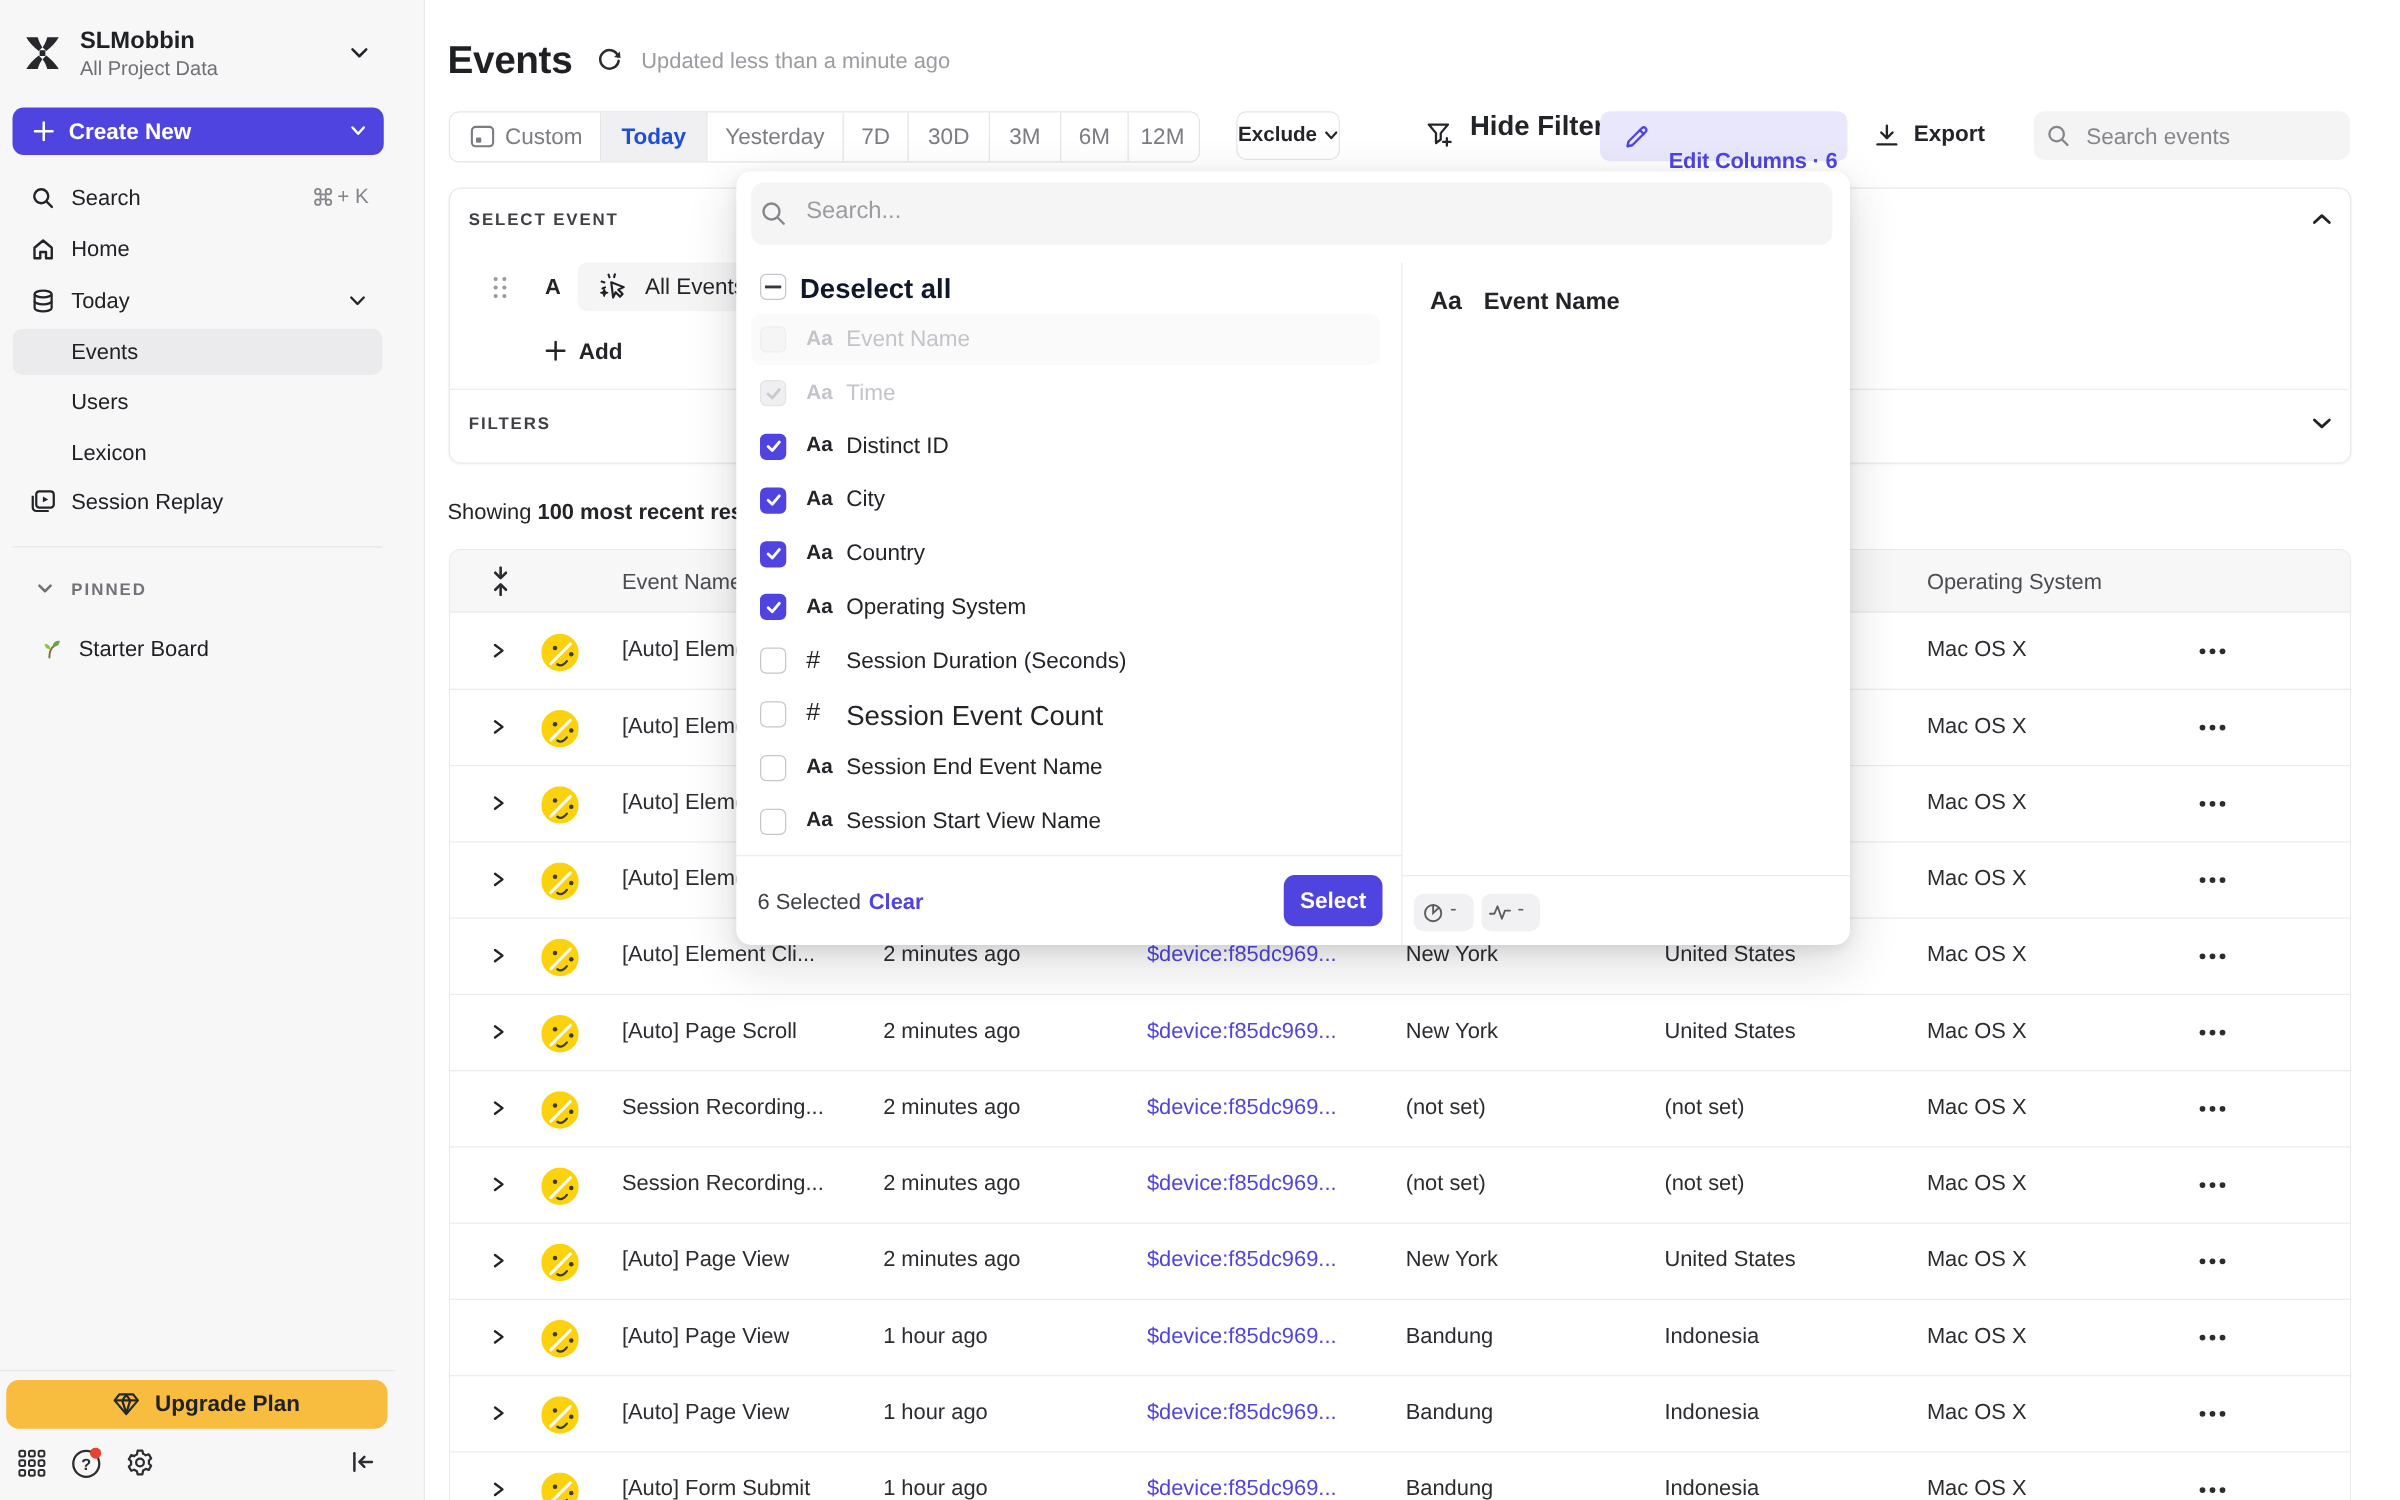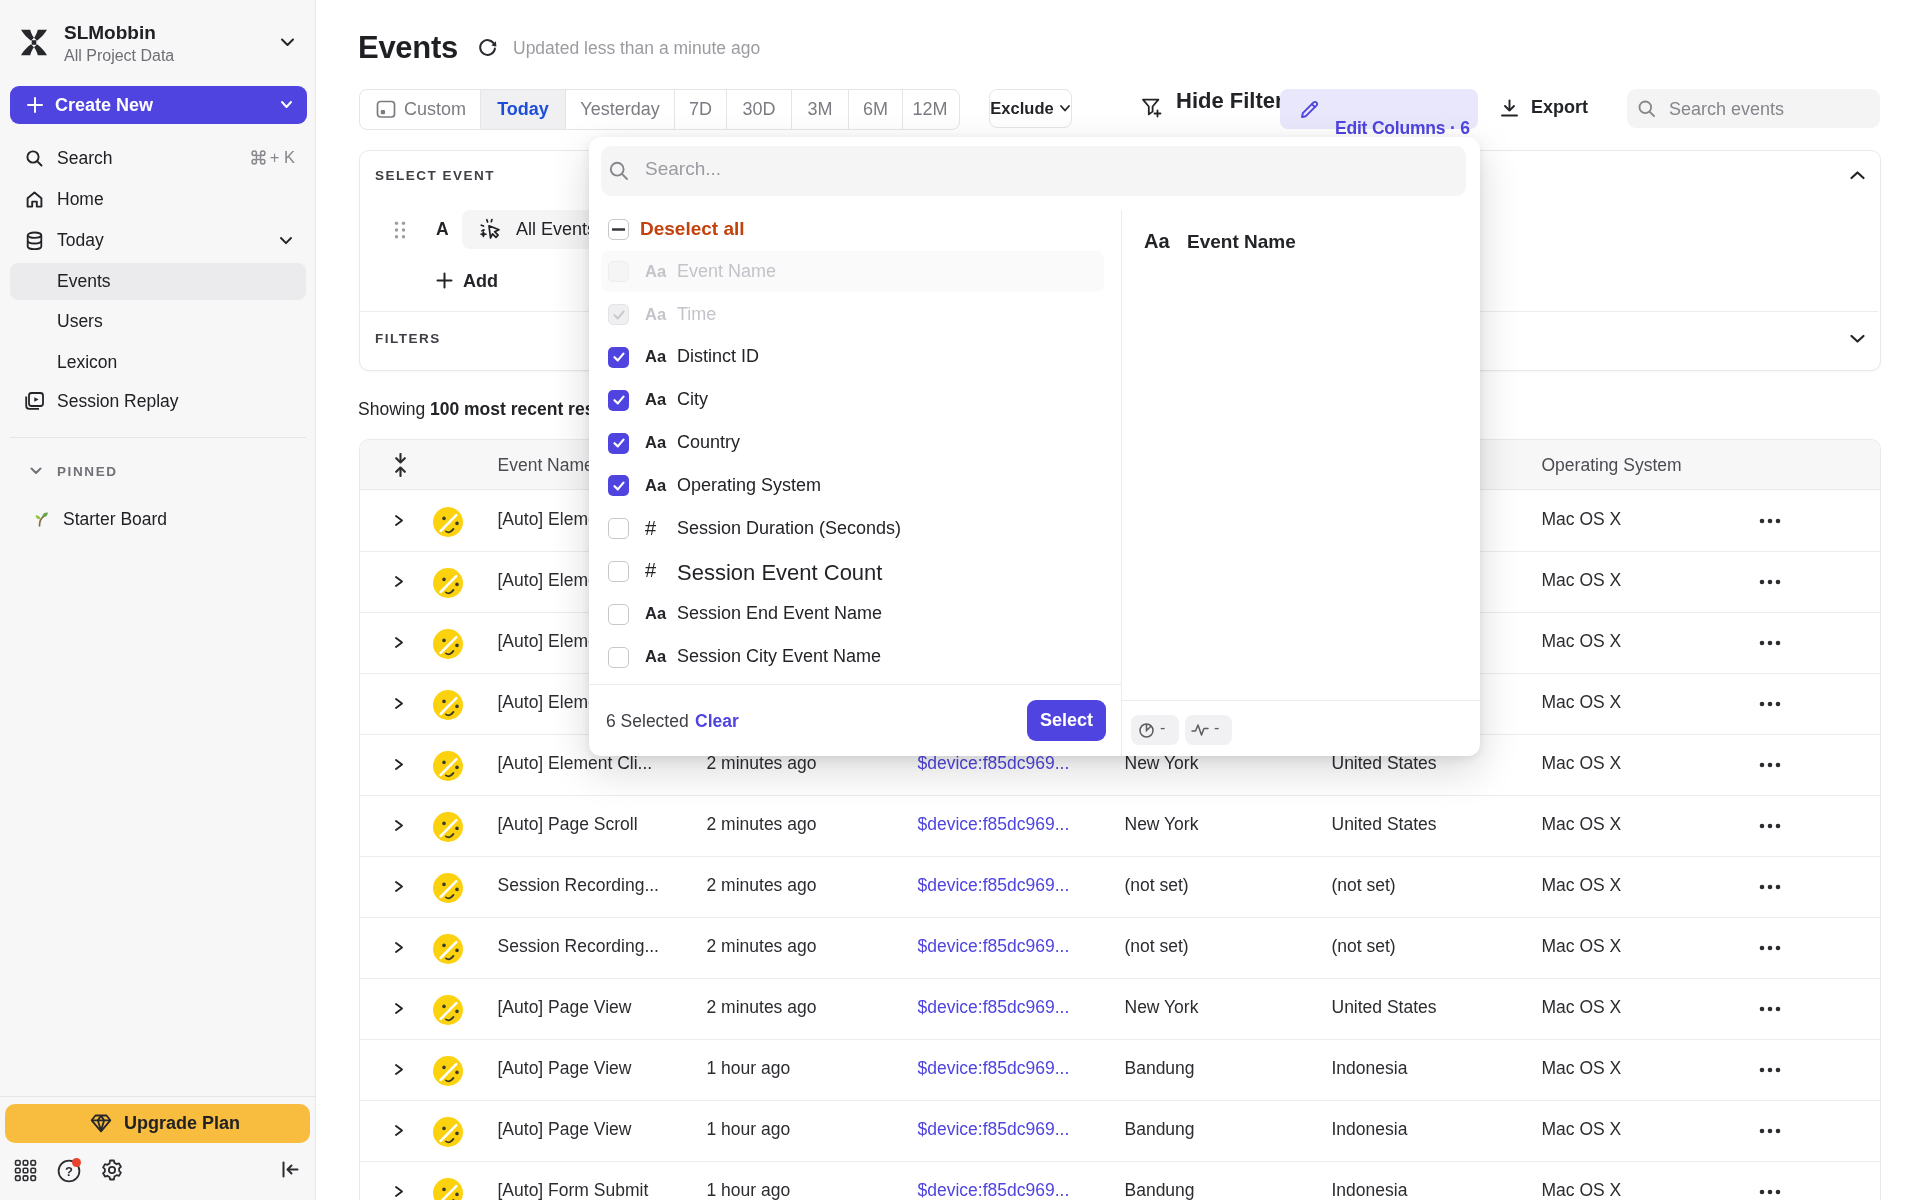--- a/index.html
+++ b/index.html
@@ -5,21 +5,21 @@
 html,body{margin:0;padding:0}
 body{width:1920px;height:1200px;font-family:"Liberation Sans",sans-serif;background:#fff;overflow:hidden;position:relative;color:#232428;-webkit-font-smoothing:antialiased}
 .abs{position:absolute}
 .fx{display:flex;align-items:center}
 svg{display:block}
 .ell{white-space:nowrap;overflow:hidden;text-overflow:clip}
 </style>
 </head>
 <body>
 
-<div class="abs" id="sidebar" style="left:0;top:0;width:315px;height:1200px;background:#f7f7f8;border-right:1px solid #e9e9eb;">
+<div class="abs" id="sidebar" style="left:0;top:0;width:315px;height:1200px;background:#f7f7f8;border-right:1px solid #e9e9eb;padding-left:24px;">
 
   <svg class="abs" style="left:20px;top:29px" width="28" height="27" viewBox="0 0 28 27">
     <g fill="#27282c">
       <path d="M1 0.8 H10.2 C11 3.9 12.2 6.4 13.9 8.7 L11 11.7 C7 8.8 3.5 5.1 1 0.8 Z"></path>
       <path d="M27 0.8 H17.8 C17 3.9 15.8 6.4 14.1 8.7 L17 11.7 C21 8.8 24.5 5.1 27 0.8 Z"></path>
       <path d="M1 26.2 H10.2 C11 23.1 12.2 20.6 13.9 18.3 L11 15.3 C7 18.2 3.5 21.9 1 26.2 Z"></path>
       <path d="M27 26.2 H17.8 C17 23.1 15.8 20.6 14.1 18.3 L17 15.3 C21 18.2 24.5 21.9 27 26.2 Z"></path>
       <rect x="11.7" y="11.2" width="4.6" height="4.6"></rect>
     </g>
   </svg>
@@ -582,21 +582,21 @@
 <svg class="abs" style="left:608px;top:160px" width="22" height="22" viewBox="0 0 22 22">
     <circle cx="9.2" cy="9.2" r="6.4" fill="none" stroke="#85868b" stroke-width="1.9"></circle>
     <line x1="14.2" y1="14.2" x2="19" y2="19" stroke="#85868b" stroke-width="1.9" stroke-linecap="round"></line>
   </svg>
 <div class="abs" style="left:645px;top:158px;font-size:19px;color:#9b9ca1;">Search...</div>
 <div class="abs" style="left:1120.5px;top:210px;width:1px;height:546px;background:#ececee;"></div>
 <div class="abs" style="left:608px;top:218.5px;width:21px;height:21px;border:1.5px solid #c6c7cb;border-radius:5px;background:#fff;box-sizing:border-box;"></div>
 <svg class="abs" style="left:612px;top:228px" width="13" height="3" viewBox="0 0 13 3">
     <line x1="0.5" y1="1.5" x2="12.5" y2="1.5" stroke="#37383d" stroke-width="2.4" stroke-linecap="round"></line>
   </svg>
-<div class="abs" style="left:640px;top:218px;font-size:19px;font-weight:700;color:#c2410c;">Deselect all</div>
+<div class="abs" style="left:640px;top:218px;font-size:22px;font-weight:700;color:#0f172a;">Deselect all</div>
 <div class="abs" style="left:601px;top:251.4px;width:503px;height:41px;background:#fafafa;border-radius:8px;"></div>
 <div class="abs" style="left:608px;top:261.3px;width:21px;height:21px;border:1.5px solid #eeeef0;border-radius:5px;background:#f5f5f6;box-sizing:border-box;"></div>
 <div class="abs" style="left:645px;top:261.8px;font-size:16.5px;font-weight:700;color:#c3c4c9;">Aa</div>
 <div class="abs" style="left:677px;top:260.8px;font-size:18px;color:#c3c4c9;">Event Name</div>
 <div class="abs" style="left:608px;top:304.1px;width:21px;height:21px;border:1.5px solid #e4e4e7;border-radius:5px;background:#efeff1;box-sizing:border-box;"></div>
 <svg class="abs" style="left:611.5px;top:307.6px" width="14" height="14" viewBox="0 0 14 14">
     <polyline points="2.5,7.2 5.8,10.4 11.5,3.6" fill="none" stroke="#c9cacd" stroke-width="2.2" stroke-linecap="round" stroke-linejoin="round"></polyline>
   </svg>
 <div class="abs" style="left:645px;top:304.6px;font-size:16.5px;font-weight:700;color:#c3c4c9;">Aa</div>
 <div class="abs" style="left:677px;top:303.6px;font-size:18px;color:#c3c4c9;">Time</div>
@@ -628,21 +628,21 @@
 <div class="abs" style="left:645px;top:516.6px;font-size:20px;font-weight:500;color:#232428;">#</div>
 <div class="abs" style="left:677px;top:517.6px;font-size:18px;font-weight:500;color:#232428;">Session Duration (Seconds)</div>
 <div class="abs" style="left:608px;top:560.9px;width:21px;height:21px;border:1.5px solid #c6c7cb;border-radius:5px;background:#fff;box-sizing:border-box;"></div>
 <div class="abs" style="left:645px;top:559.4px;font-size:20px;font-weight:500;color:#232428;">#</div>
 <div class="abs" style="left:677px;top:560.4px;font-size:22px;font-weight:500;color:#232428;">Session Event Count</div>
 <div class="abs" style="left:608px;top:603.7px;width:21px;height:21px;border:1.5px solid #c6c7cb;border-radius:5px;background:#fff;box-sizing:border-box;"></div>
 <div class="abs" style="left:645px;top:604.2px;font-size:16.5px;font-weight:700;color:#232428;">Aa</div>
 <div class="abs" style="left:677px;top:603.2px;font-size:18px;font-weight:500;color:#232428;">Session End Event Name</div>
 <div class="abs" style="left:608px;top:646.5px;width:21px;height:21px;border:1.5px solid #c6c7cb;border-radius:5px;background:#fff;box-sizing:border-box;"></div>
 <div class="abs" style="left:645px;top:647px;font-size:16.5px;font-weight:700;color:#232428;">Aa</div>
-<div class="abs" style="left:677px;top:646px;font-size:18px;font-weight:500;color:#232428;">Session City Event Name</div>
+<div class="abs" style="left:677px;top:646px;font-size:18px;font-weight:500;color:#232428;">Session Start View Name</div>
 <div class="abs" style="left:589px;top:684px;width:532px;height:1px;background:#ececee;"></div>
 <div class="abs" style="left:606px;top:711px;font-size:17.5px;color:#3f4045;">6 Selected</div>
 <div class="abs" style="left:695px;top:711px;font-size:17.5px;font-weight:700;color:#4f44e0;">Clear</div>
 <div class="abs fx" style="left:1027px;top:700px;width:79px;height:41px;background:#4f44e0;border-radius:9px;justify-content:center;font-size:18px;font-weight:600;color:#fff;">Select</div>
 <div class="abs" style="left:1144px;top:230px;font-size:20px;font-weight:700;color:#232428;">Aa</div>
 <div class="abs" style="left:1187px;top:231px;font-size:19px;font-weight:700;color:#232428;">Event Name</div>
 <div class="abs" style="left:1121px;top:699.5px;width:359px;height:1px;background:#ececee;"></div>
 <div class="abs" style="left:1131px;top:715px;width:48px;height:30px;background:#f1f1f3;border-radius:8px;"></div>
 <svg class="abs" style="left:1138px;top:722px" width="17" height="17" viewBox="0 0 17 17">
     <g fill="none" stroke="#5b5c62" stroke-width="1.5">

